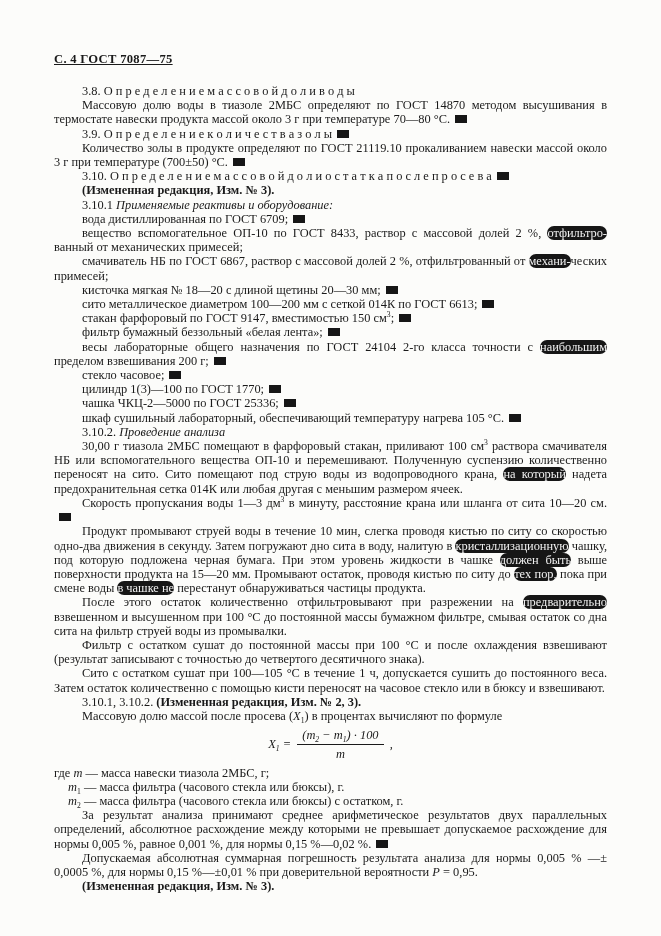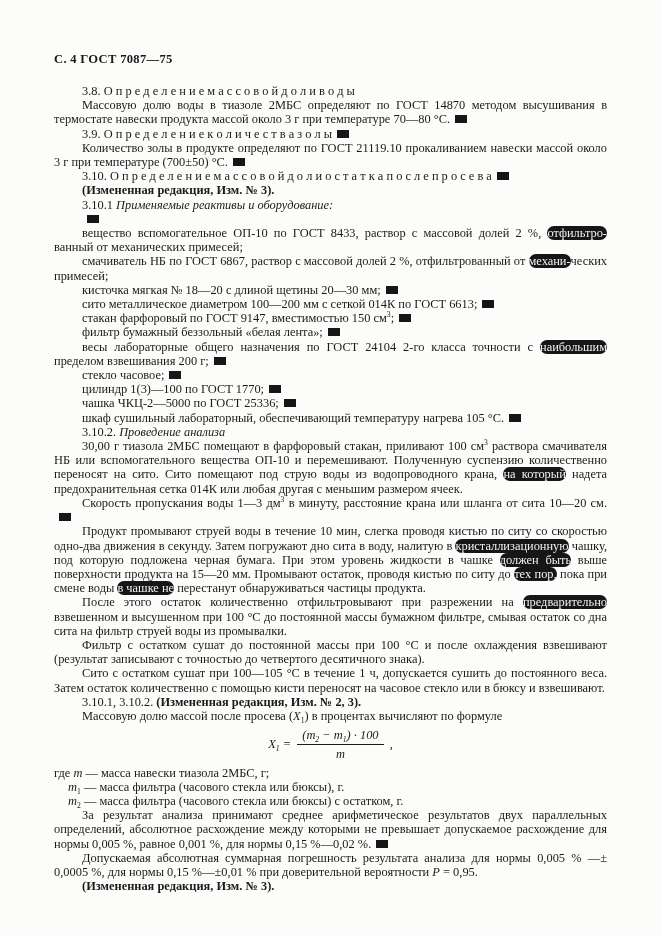--- a/index.html
+++ b/index.html
@@ -19,20 +19,21 @@
   .content {
     position: absolute;
     left: 54px; top: 52px;
     width: 553px;
   }
   .doc-header {
     font-weight: bold;
     font-size: 12.6px;
     letter-spacing: 0.3px;
     margin-bottom: 17px;
+    text-decoration: underline;
   }
   .doc-body .para {
     font-size: 12.4px;
     line-height: 14.2px;
     text-align: justify;
     text-indent: 28px;
   }
   .para.ind-none  { text-indent: 0; }
   .para.ind-small { text-indent: 14px; }
   .run-b  { font-weight: bold; }
@@ -71,21 +72,21 @@
   <div class="content">
     <div class="doc-header">С. 4 ГОСТ 7087—75</div>
     <div class="doc-body">
         <div class="para"><span>3.8. О п р е д е л е н и е   м а с с о в о й   д о л и   в о д ы</span></div>
         <div class="para"><span>Массовую долю воды в тиазоле 2МБС определяют по ГОСТ 14870 методом высушивания в термостате навески продукта массой около 3 г при температуре 70—80 °С.</span><span class="mark"></span></div>
         <div class="para"><span>3.9. О п р е д е л е н и е   к о л и ч е с т в а   з о л ы</span><span class="mark"></span></div>
         <div class="para"><span>Количество золы в продукте определяют по ГОСТ 21119.10 прокаливанием навески массой около 3 г при температуре (700±50) °С.</span><span class="mark"></span></div>
         <div class="para"><span>3.10. О п р е д е л е н и е   м а с с о в о й   д о л и   о с т а т к а   п о с л е   п р о с е в а</span><span class="mark"></span></div>
         <div class="para"><span class="run-b">(Измененная редакция, Изм. № 3).</span></div>
         <div class="para"><span>3.10.1 </span><span class="run-i">Применяемые реактивы и оборудование:</span></div>
-        <div class="para"><span class="mark"></span></div>
+        <div class="para"><span>вода дистиллированная по ГОСТ 6709;</span><span class="mark"></span></div>
         <div class="para"><span>вещество вспомогательное ОП-10 по ГОСТ 8433, раствор с массовой долей 2 %, </span><span class="run-hl">отфильтро-</span><span>ванный от механических примесей;</span></div>
         <div class="para"><span>смачиватель НБ по ГОСТ 6867, раствор с массовой долей 2 %, отфильтрованный от </span><span class="run-hl">механи-</span><span>ческих примесей;</span></div>
         <div class="para"><span>кисточка мягкая № 18—20 с длиной щетины 20—30 мм;</span><span class="mark"></span></div>
         <div class="para"><span>сито металлическое диаметром 100—200 мм с сеткой 014К по ГОСТ 6613;</span><span class="mark"></span></div>
         <div class="para"><span>стакан фарфоровый по ГОСТ 9147, вместимостью 150 см</span><sup>3</sup><span>;</span><span class="mark"></span></div>
         <div class="para"><span>фильтр бумажный беззольный «белая лента»;</span><span class="mark"></span></div>
         <div class="para"><span>весы лабораторные общего назначения по ГОСТ 24104 2-го класса точности с </span><span class="run-hl">наибольшим</span><span> пределом взвешивания 200 г;</span><span class="mark"></span></div>
         <div class="para"><span>стекло часовое;</span><span class="mark"></span></div>
         <div class="para"><span>цилиндр 1(3)—100 по ГОСТ 1770;</span><span class="mark"></span></div>
         <div class="para"><span>чашка ЧКЦ-2—5000 по ГОСТ 25336;</span><span class="mark"></span></div>

